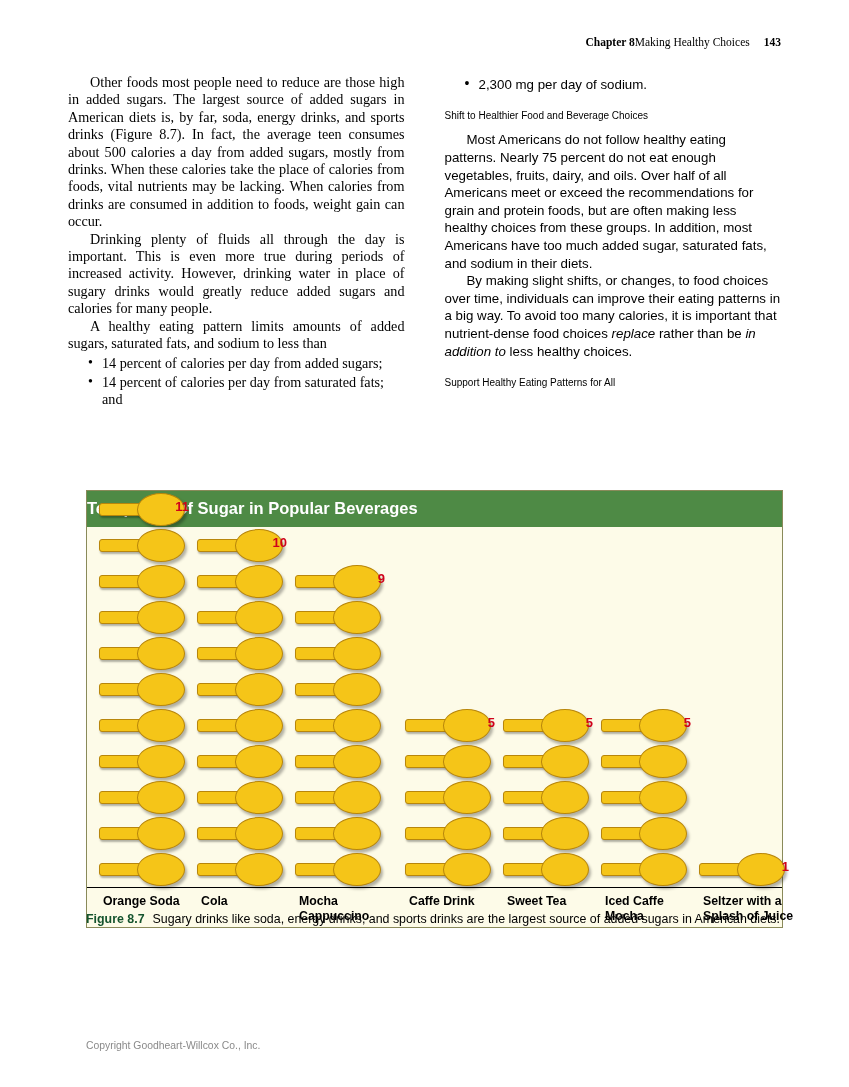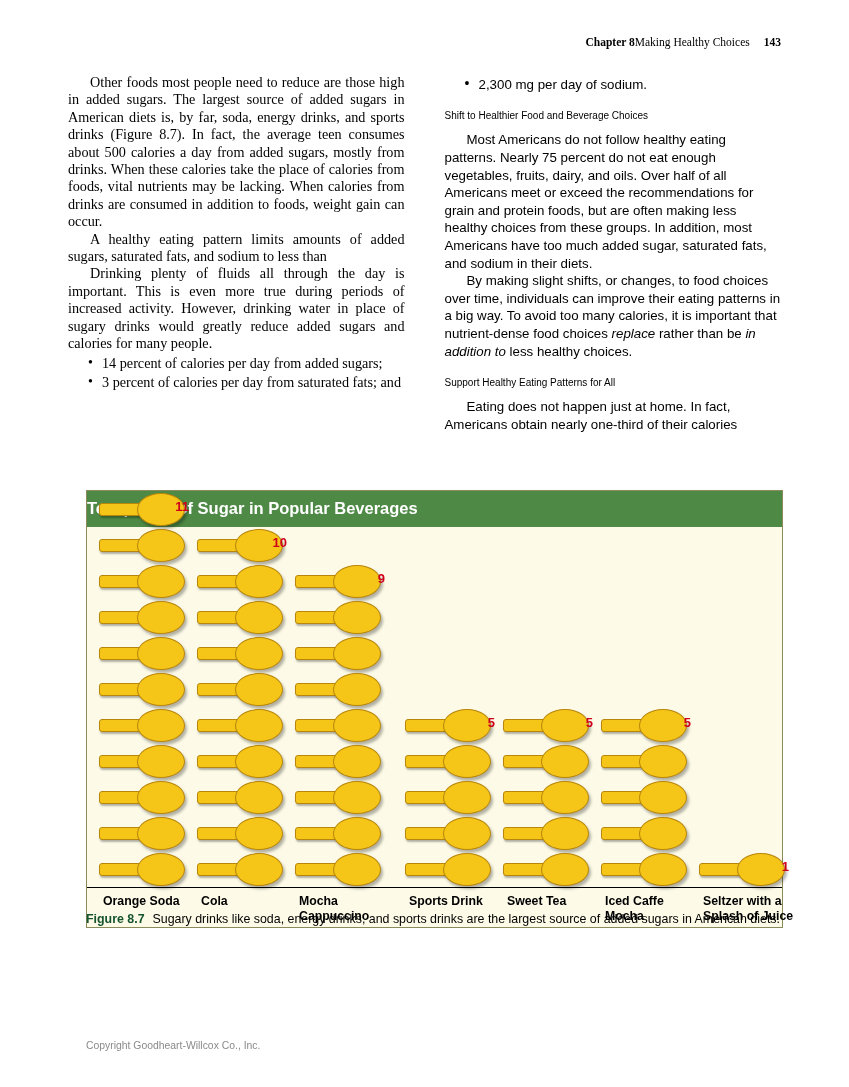--- a/index.html
+++ b/index.html
@@ -208,37 +208,36 @@
 <div class="running-head">
   <span class="chap">Chapter 8</span>
   <span class="rh-title">Making Healthy Choices</span>
   <span class="pageno">143</span>
 </div>
 
 <div class="columns">
 
   <div class="col left">
     <p>Other foods most people need to reduce are those high in added sugars. The largest source of added sugars in American diets is, by far, soda, energy drinks, and sports drinks (Figure 8.7). In fact, the average teen consumes about 500 calories a day from added sugars, mostly from drinks. When these calories take the place of calories from foods, vital nutrients may be lacking. When calories from drinks are consumed in addition to foods, weight gain can occur.</p>
+    <p>Drinking plenty of fluids all through the day is important. This is even more true during periods of increased activity. However, drinking water in place of sugary drinks would greatly reduce added sugars and calories for many people.</p>
     <p>A healthy eating pattern limits amounts of added sugars, saturated fats, and sodium to less than</p>
-    <p>Drinking plenty of fluids all through the day is important. This is even more true during periods of increased activity. However, drinking water in place of sugary drinks would greatly reduce added sugars and calories for many people.</p>
     <ul class="bullets">
       <li>14 percent of calories per day from added sugars;</li>
-      <li>3 percent of calories per day from saturated fats; and</li>
+      <li>14 percent of calories per day from saturated fats; and</li>
     </ul>
   </div>
 
   <div class="col right">
     <ul class="bullets">
       <li>2,300 mg per day of sodium.</li>
     </ul>
     <h2 class="sub">Shift to Healthier Food and Beverage Choices</h2>
     <p>Most Americans do not follow healthy eating patterns. Nearly 75 percent do not eat enough vegetables, fruits, dairy, and oils. Over half of all Americans meet or exceed the recommendations for grain and protein foods, but are often making less healthy choices from these groups.  In addition, most Americans have too much added sugar, saturated fats, and sodium in their diets.</p>
     <p><span>By making slight shifts, or changes, to food choices over time, individuals can improve their eating patterns in a big way. To avoid too many calories, it is important that nutrient-dense food choices </span><em>replace</em><span> rather than be </span><em>in addition to</em><span> less healthy choices.</span></p>
     <h2 class="sub">Support Healthy Eating Patterns for All</h2>
-    <p>Eating does not happen just at home. In fact, Americans obtain nearly one-third of their calories</p>
   </div>
 
 </div>
 
 <div class="figure">
   <div class="fig-title">Teaspoons of Sugar in Popular Beverages</div>
   <div class="fig-body">
     <div class="chart-area" id="chart-area">
         <div class="spoon-col" style="left: 12px; height: 396px;">
           <div class="spoon">
@@ -443,21 +442,21 @@
             <span class="handle"></span>
             <span class="bowl"></span>
             <span class="count">1</span>
           </div>
         </div>
       </div>
     <div class="labels" id="chart-labels">
         <div class="drink-label" style="left: 16px;">Orange Soda</div>
         <div class="drink-label" style="left: 114px;">Cola</div>
         <div class="drink-label" style="left: 212px;">Mocha Cappuccino</div>
-        <div class="drink-label" style="left: 322px;">Sports Drink</div>
+        <div class="drink-label" style="left: 322px;">Caffe Drink</div>
         <div class="drink-label" style="left: 420px;">Sweet Tea</div>
         <div class="drink-label" style="left: 518px;">Iced Caffe Mocha</div>
         <div class="drink-label" style="left: 616px;">Seltzer with a Splash of Juice</div>
       </div>
   </div>
 </div>
 
 <div class="caption">
   <span class="fignum">Figure 8.7</span><span>Sugary drinks like soda, energy drinks, and sports drinks are the largest source of added sugars in American diets.</span>
 </div>

